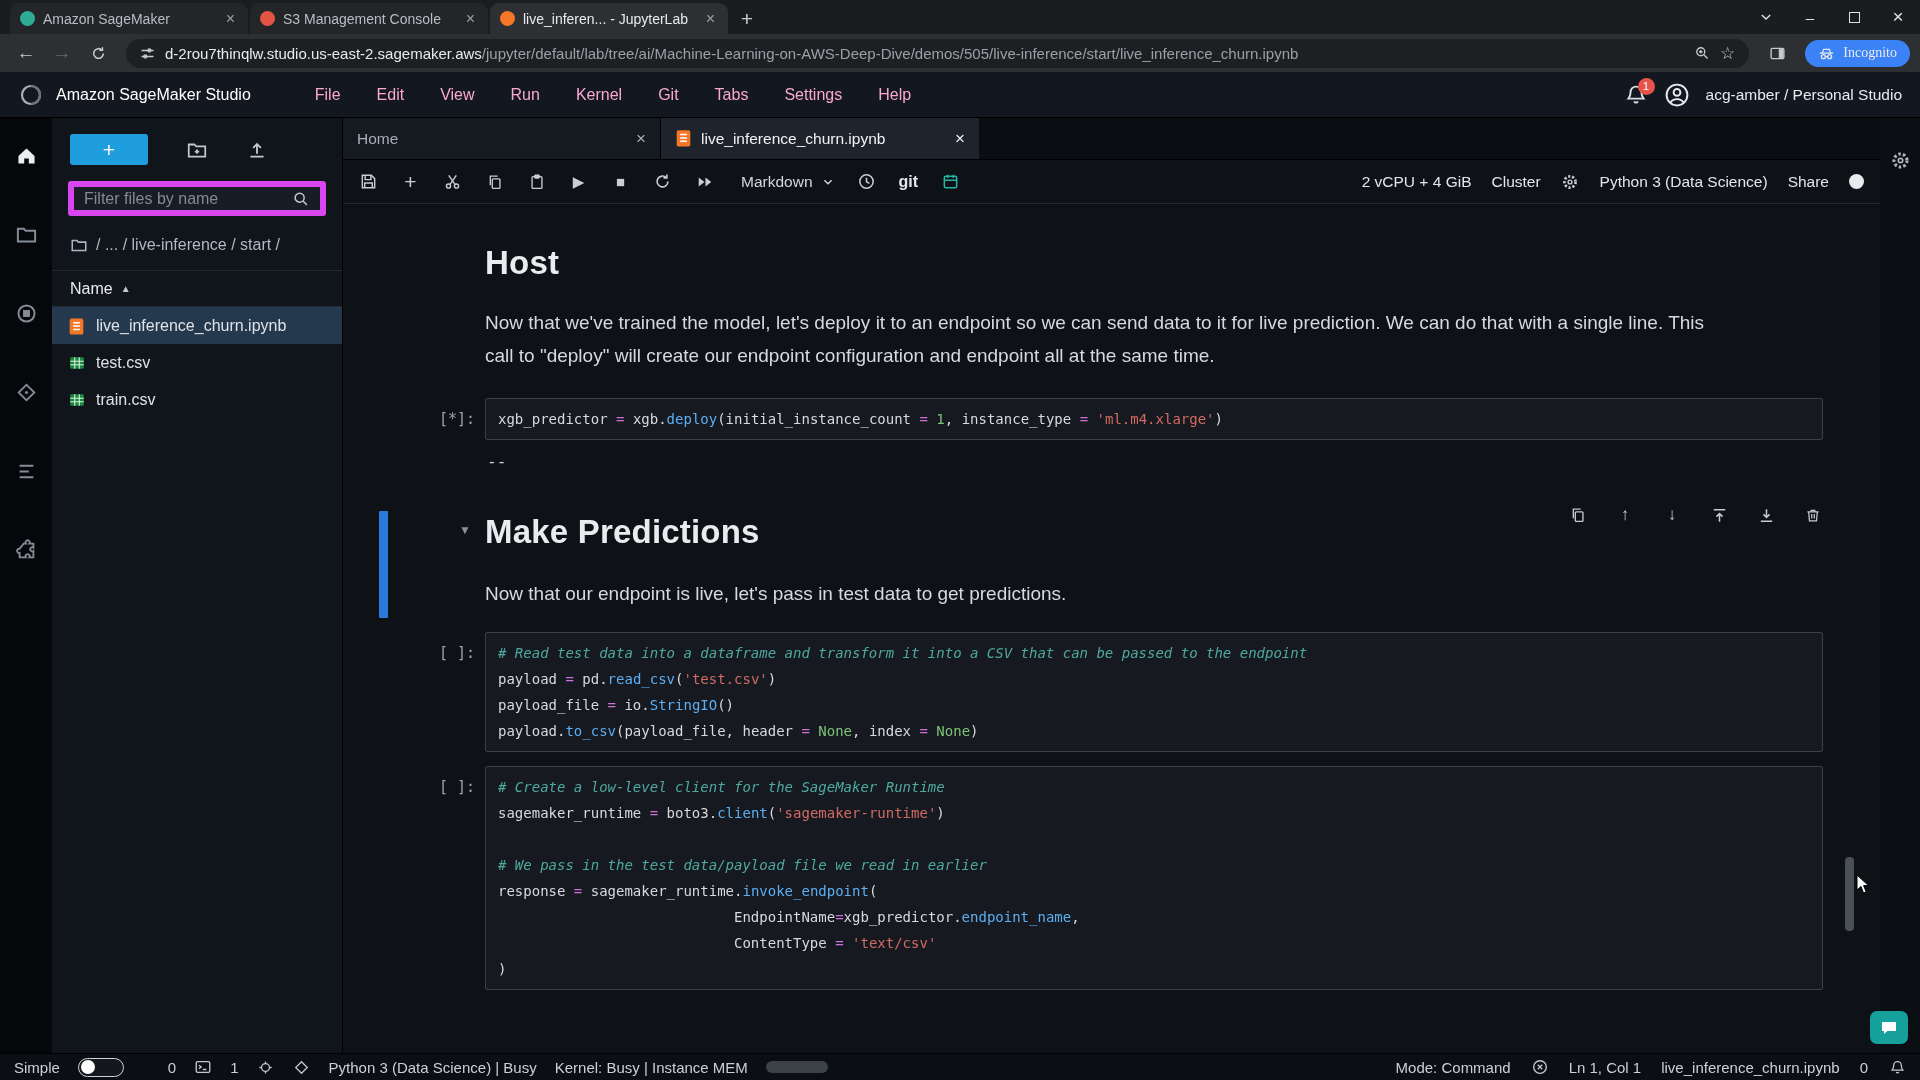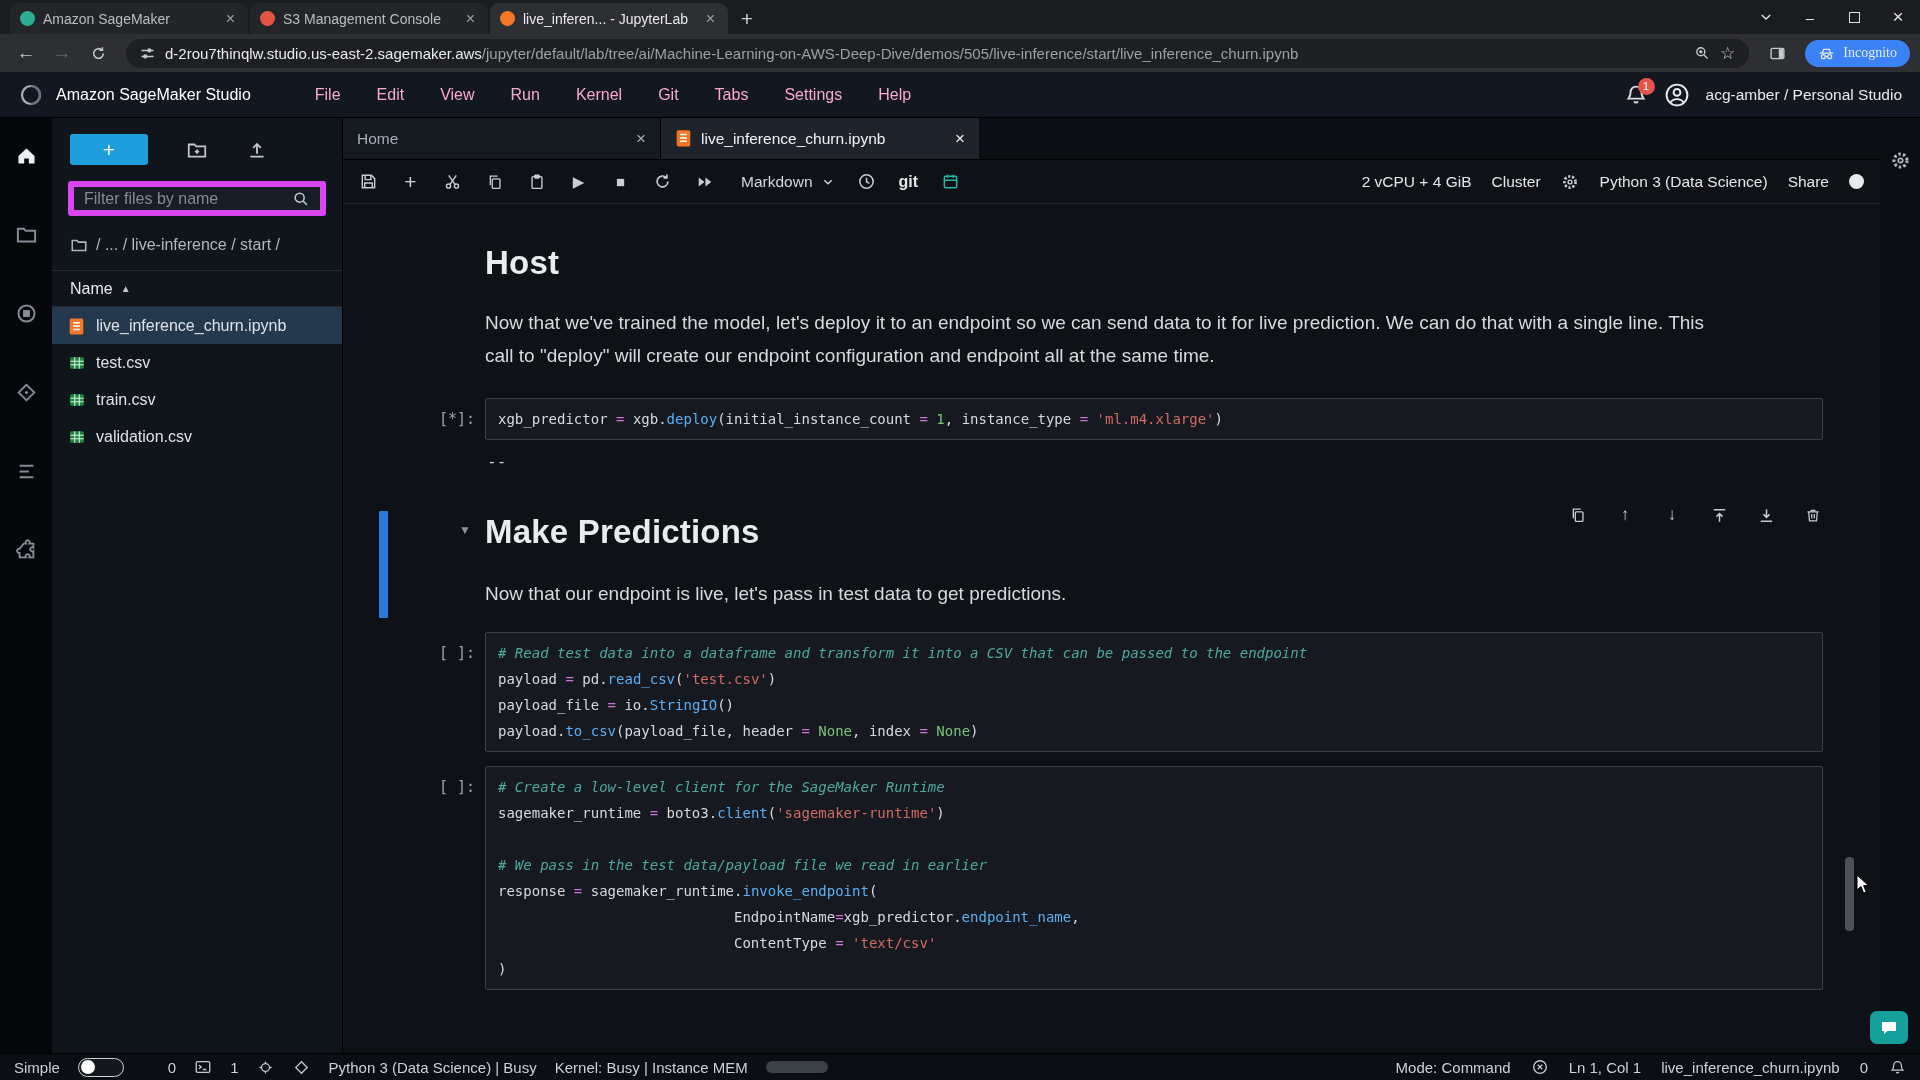--- a/index.html
+++ b/index.html
@@ -338,29 +338,20 @@
             <span>test.csv</span>
           </div>
           <div class="frow">
             <span class="fic">
               <svg viewBox="0 0 20 20" width="18" height="18">
                 <rect x="2.5" y="3.5" width="15" height="13" rx="1.5" fill="#1b8a3f"></rect>
                 <path d="M2.5 8h15M2.5 12h15M7.5 3.5v13M12.5 3.5v13" stroke="#d7f0de" stroke-width="1.2" fill="none"></path>
               </svg>
             </span>
             <span>train.csv</span>
-          </div>
-          <div class="frow">
-            <span class="fic">
-              <svg viewBox="0 0 20 20" width="18" height="18">
-                <rect x="2.5" y="3.5" width="15" height="13" rx="1.5" fill="#1b8a3f"></rect>
-                <path d="M2.5 8h15M2.5 12h15M7.5 3.5v13M12.5 3.5v13" stroke="#d7f0de" stroke-width="1.2" fill="none"></path>
-              </svg>
-            </span>
-            <span>validation.csv</span>
           </div>
         </div>
     </div>
 
     <div class="main">
       <div class="doctabs">
         <div class="dtab homet">
           <span>Home</span>
           <span class="x">×</span>
         </div>

